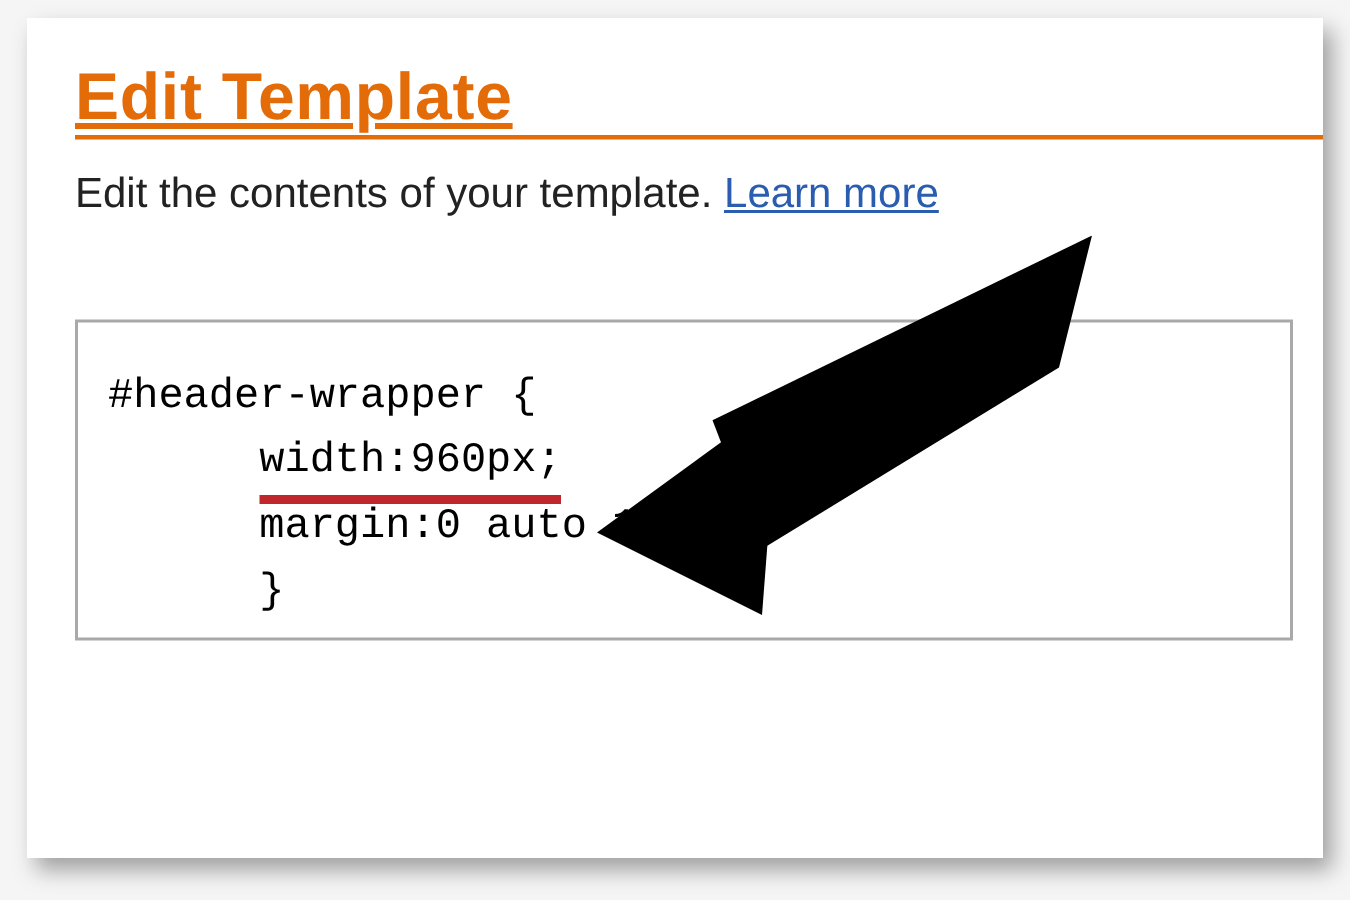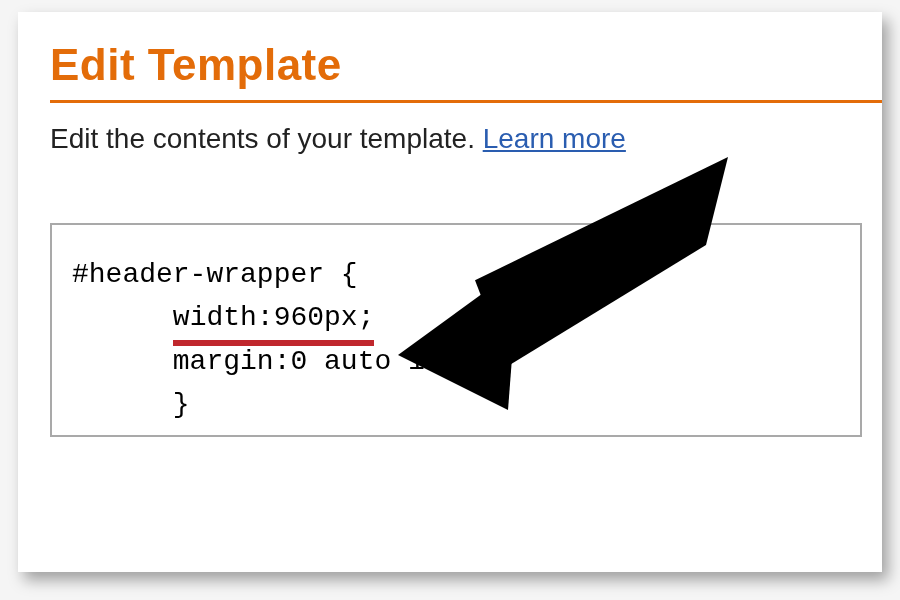--- a/index.html
+++ b/index.html
@@ -19,24 +19,24 @@
       background: #fff;
       box-shadow: 6px 8px 14px rgba(0,0,0,0.35);
       padding: 28px 32px 0 32px;
       overflow: hidden;
     }
     .title {
       color: #e36c09;
       font-size: 44px;
       font-weight: bold;
       letter-spacing: 0.5px;
-      padding-bottom: 10px;
       border-bottom: 3px solid #e36c09;
       margin-bottom: 20px;
       margin-right: -32px;
+      text-decoration: underline;
     }
     .description {
       font-size: 28px;
       color: #222;
       margin-bottom: 68px;
     }
     .learn-link {
       color: #2a5db0;
       text-decoration: underline;
     }

